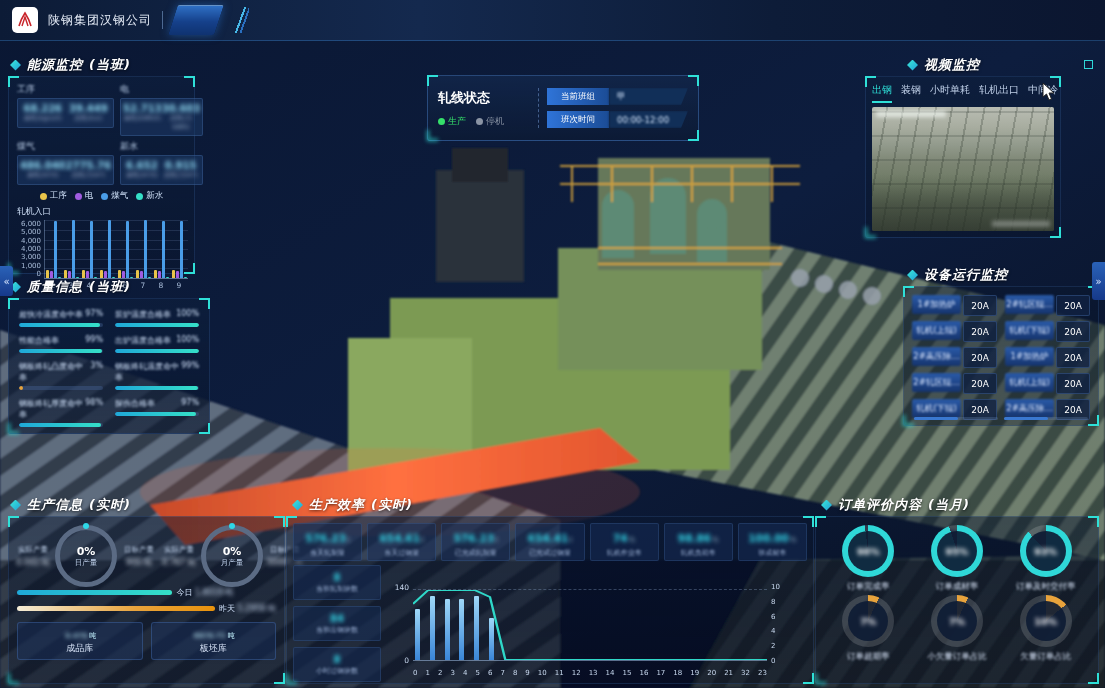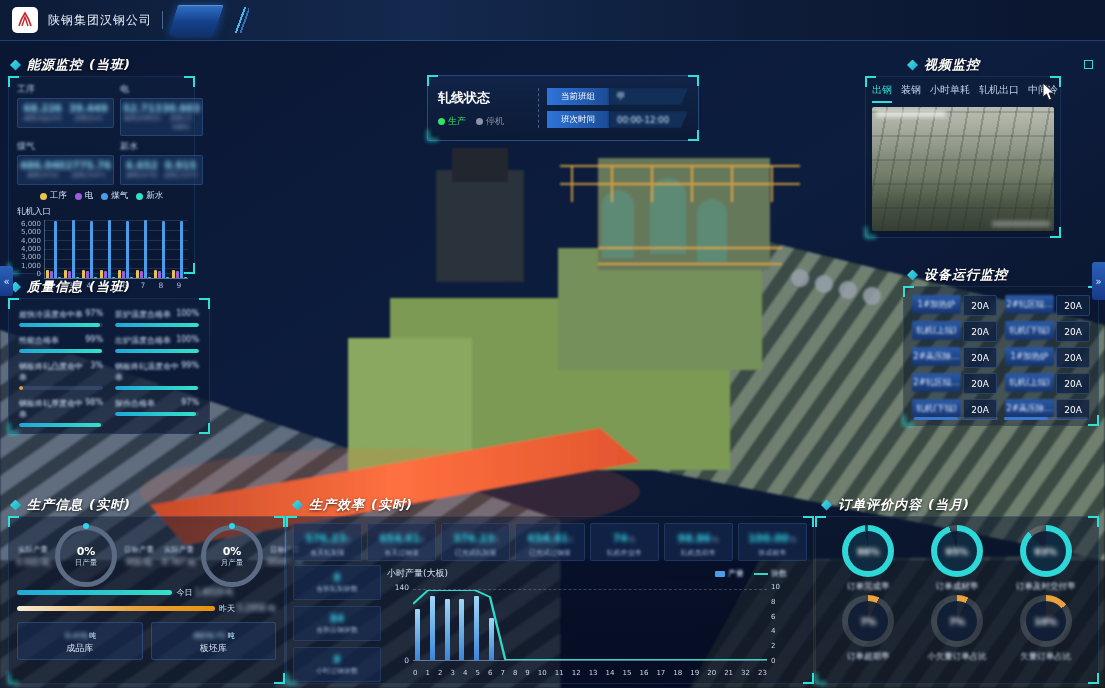--- a/index.html
+++ b/index.html
@@ -780,33 +780,20 @@
           <b class="bl">84</b>
           <span class="bl1">当班出钢块数</span>
         </div>
 
         <div class="sd-card">
           <b class="bl">8</b>
           <span class="bl1">小时过钢块数</span>
         </div>
       </div>
     <div class="eff-chart">
-      <div class="hc-head">
-        <span class="hc-title">小时产量(大板)</span>
-        <span class="hc-legend">
-          <span class="hc-lg">
-              <i class="swb" id="lg-bar-sw" style="background: rgb(74, 157, 232);"></i>
-              <em style="font-style:normal" class="bl1">产量</em>
-            </span>
-          <span class="hc-lg">
-              <i class="swl" id="lg-line-sw" style="background: rgb(47, 216, 200);"></i>
-              <em style="font-style:normal" class="bl1">块数</em>
-            </span>
-        </span>
-      </div>
       <div id="hr-lt">
           <div>140</div>
           <div>0</div>
         </div>
       <div id="hr-plot">
         <svg id="hr-line" viewBox="0 0 240 60" preserveAspectRatio="none">
             <polyline fill="none" stroke="#2fd8c8" stroke-width="1.6" points="0.0,12.0 10.4,0.0 20.9,0.0 31.3,0.0 41.7,0.0 52.2,6.0 62.6,60.0 73.0,60.0 83.5,60.0 93.9,60.0 104.3,60.0 114.8,60.0 125.2,60.0 135.7,60.0 146.1,60.0 156.5,60.0 167.0,60.0 177.4,60.0 187.8,60.0 198.3,60.0 208.7,60.0 219.1,60.0 229.6,60.0 240.0,60.0"></polyline>
           </svg>
       <i class="hr-bar" style="left: 0.6%; height: 73.3333%;"></i>
           <i class="hr-bar" style="left: 4.76667%; height: 91.6667%;"></i>

